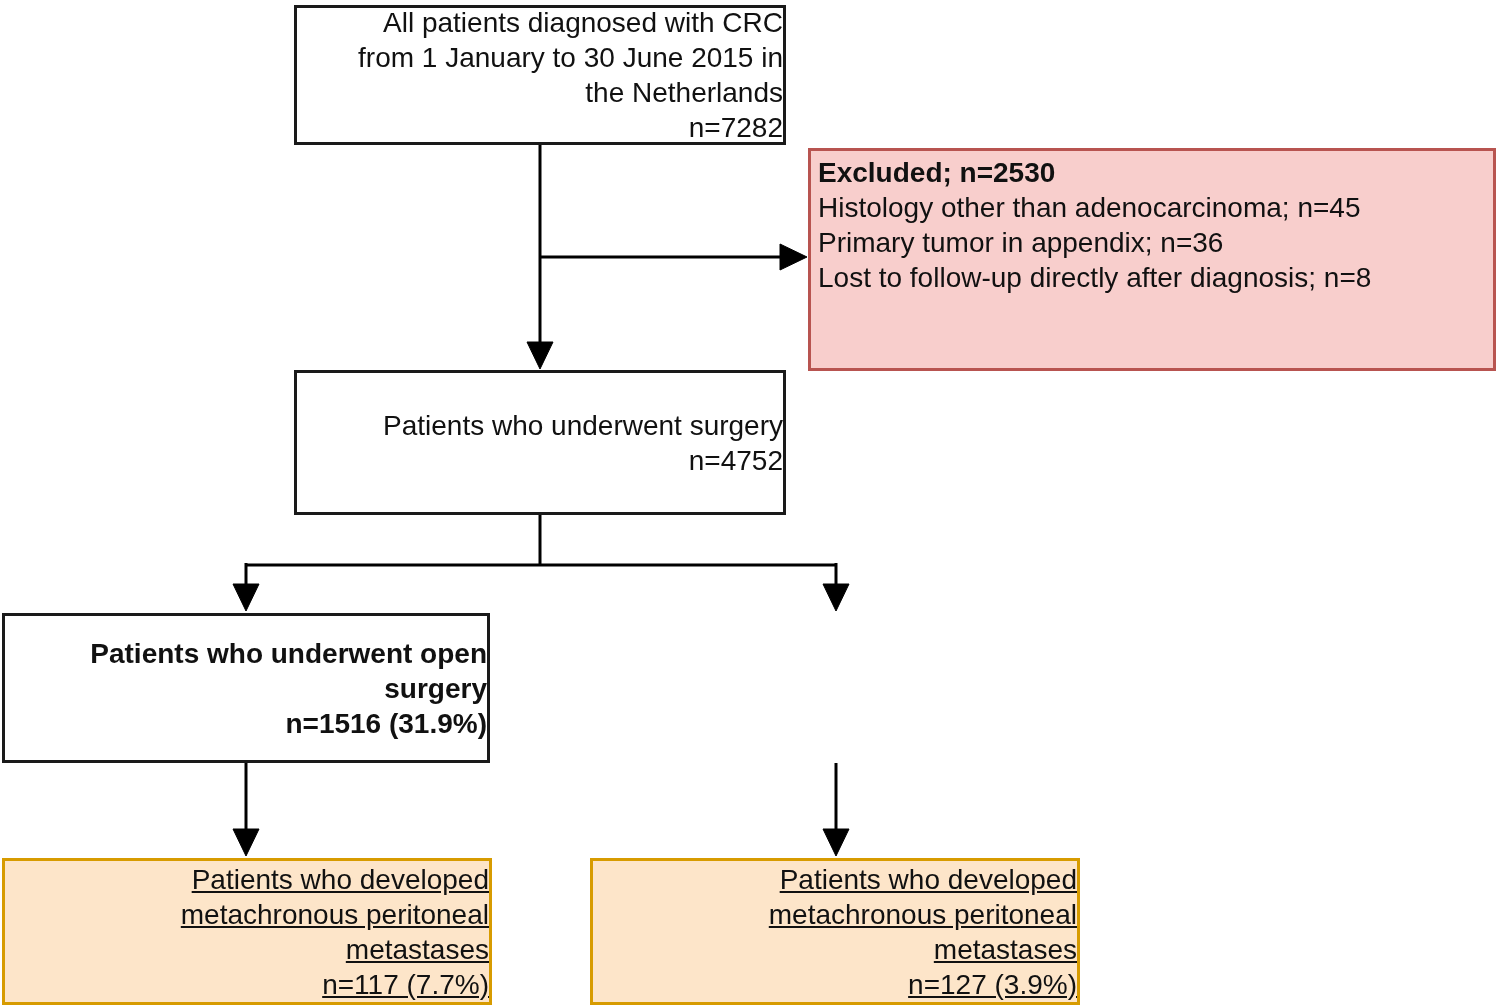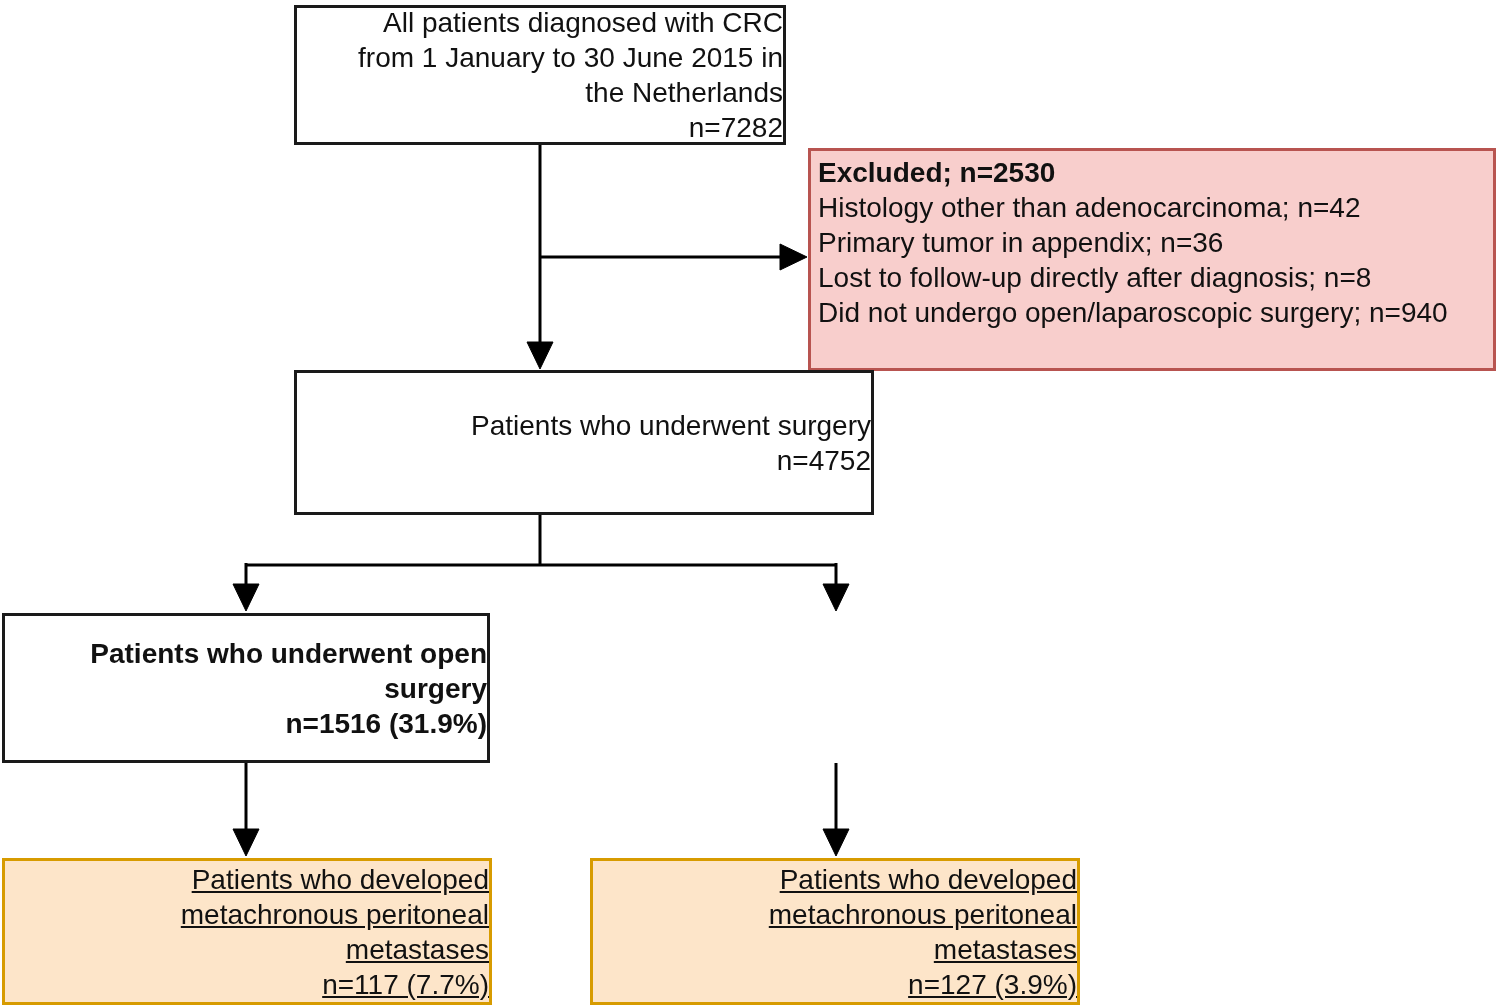--- a/index.html
+++ b/index.html
@@ -19,21 +19,21 @@
     align-items: center;
     justify-content: center;
     text-align: right;
     font-size: 28px;
     line-height: 35px;
     background: #ffffff;
     border: 3px solid #1a1a1a;
   }
   .node .txt { white-space: pre-line; width: 100%; }
   .node-total        { left: 294px; top: 5px;   width: 492px; height: 140px; }
-  .node-surgery      { left: 294px; top: 370px; width: 580px; height: 145px; }
+  .node-surgery      { left: 294px; top: 370px; width: 492px; height: 145px; }
   .node-open         { left: 2px;   top: 613px; width: 488px; height: 150px; font-weight: bold; }
   .node-lap          { left: 590px; top: 613px; width: 490px; height: 150px; }
   .node-outcome-open { left: 2px;   top: 858px; width: 490px; height: 147px; }
   .node-outcome-lap  { left: 590px; top: 858px; width: 490px; height: 147px; }
   .node-outcome-open, .node-outcome-lap {
     background: var(--outcome-fill, #fde5c9);
     border-color: var(--outcome-border, #d79b00);
     text-decoration: underline;
   }
   .node-excluded {
@@ -82,24 +82,23 @@
 
   <div class="node node-total">
     <div class="txt">All patients diagnosed with CRC
 from 1 January to 30 June 2015 in
 the Netherlands
 n=7282</div>
   </div>
 
   <div class="node node-excluded">
     <div class="title">Excluded; n=2530</div>
-    <div>Histology other than adenocarcinoma; n=42</div>
+    <div>Histology other than adenocarcinoma; n=45</div>
     <div>Primary tumor in appendix; n=36</div>
     <div>Lost to follow-up directly after diagnosis; n=8</div>
-    <div>Did not undergo open/laparoscopic surgery; n=940</div>
   </div>
 
   <div class="node node-surgery">
     <div class="txt">Patients who underwent surgery
 n=4752</div>
   </div>
 
   <div class="node node-open">
     <div class="txt">Patients who underwent open
 surgery

